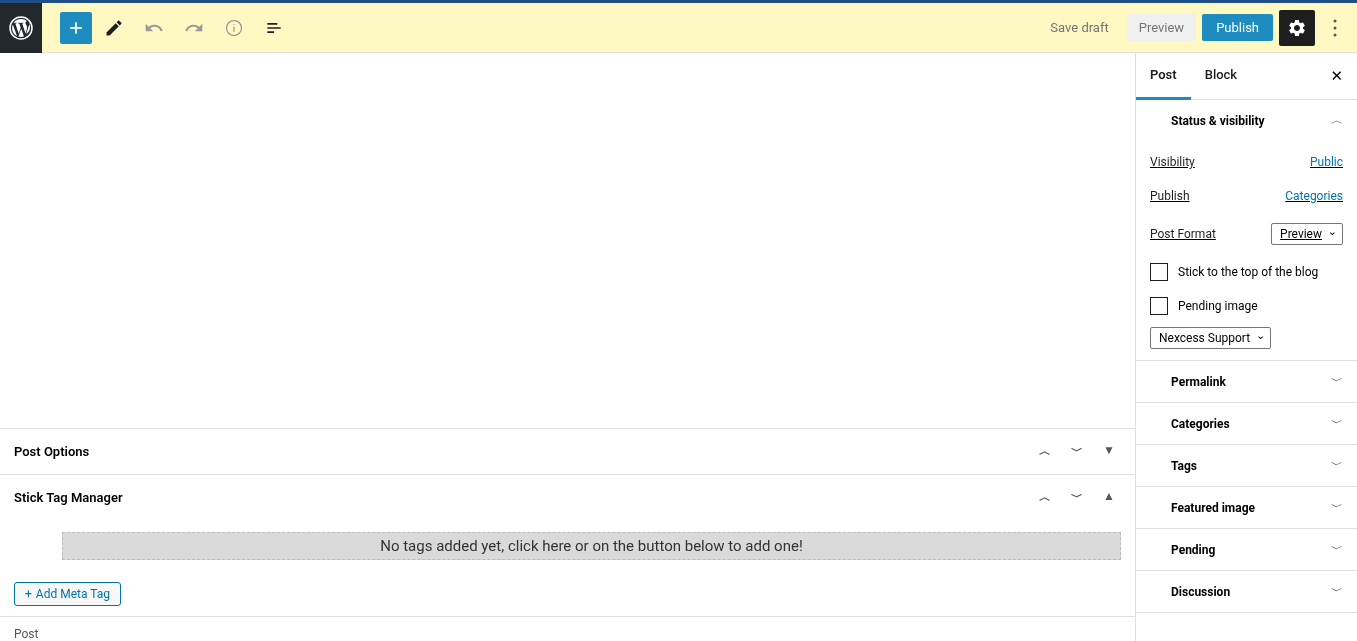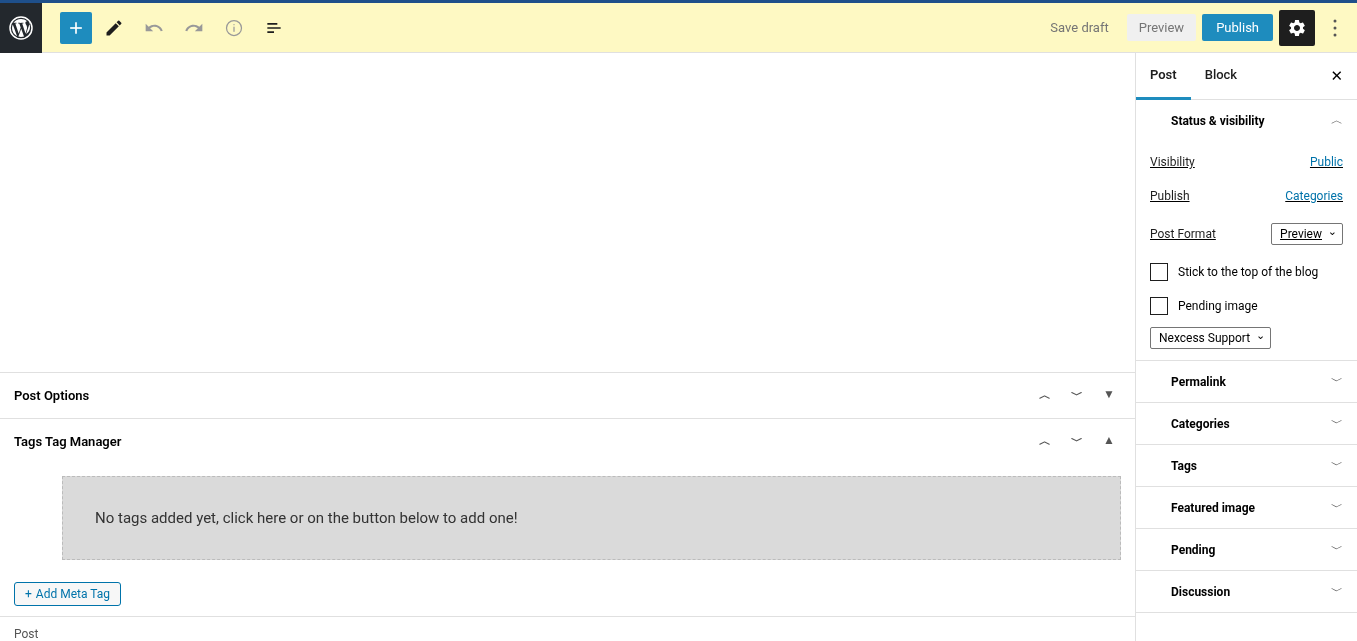--- a/index.html
+++ b/index.html
@@ -24,21 +24,21 @@
 .title-input { font-size: 32px; font-weight: 600; color: #555; outline: none; width: 100%; padding: 0 0 20px 0; }
 .block-placeholder { color: #757575; font-size: 15px; padding: 4px 0; position: relative; }
 .grammarly-badge { position: absolute; right: 8px; top: 64px; width: 22px; height: 22px; background: #15c39a; border-radius: 50%; display: flex; align-items: center; justify-content: center; }
 .inline-add { position: absolute; right: 8px; top: 108px; width: 24px; height: 24px; background: #1e1e1e; display: flex; align-items: center; justify-content: center; cursor: pointer; }
 .bottom-panels { position: absolute; bottom: 0; left: 0; right: 0; }
 .panel-header { display: flex; align-items: center; padding: 12px 14px; border-top: 1px solid #e0e0e0; font-size: 13px; font-weight: 600; }
 .panel-header .label { flex: 1; }
 .panel-controls { display: flex; gap: 8px; }
 .panel-chevron { cursor: pointer; color: #555; font-size: 12px; padding: 2px 6px; }
 .meta-tag-body { padding: 12px 14px; }
-.no-tags-zone { border: 1px dashed #bbb; background: #dadada; padding: 32px; font-size: 15px; color: #333; cursor: pointer; margin-left: 48px; }
+.no-tags-zone { border: 1px dashed #bbb; background: #dadada; padding: 4px; text-align: center; font-size: 15px; color: #333; cursor: pointer; margin-left: 48px; }
 .add-meta-btn { margin: 10px 14px; padding: 4px 10px; font-size: 12px; border: 1px solid #0073aa; color: #0073aa; background: #f7f7f7; border-radius: 3px; cursor: pointer; display: inline-flex; align-items: center; gap: 4px; }
 .post-footer { padding: 10px 14px 0; font-size: 12px; color: #555; border-top: 1px solid #e0e0e0; }
 .sidebar { width: 222px; border-left: 1px solid #e0e0e0; background: #fff; overflow-y: auto; }
 .sidebar-tabs { display: flex; border-bottom: 1px solid #e0e0e0; position: relative; }
 .sidebar-tab { padding: 14px 14px; font-size: 13px; font-weight: 500; cursor: pointer; color: #1e1e1e; }
 .sidebar-tab.active { border-bottom: 3px solid #1e8cbe; margin-bottom: -1px; font-weight: 600; }
 .close-sidebar { margin-left: auto; padding: 14px; cursor: pointer; font-size: 15px; }
 .panel-section { border-bottom: 1px solid #e0e0e0; }
 .section-header { padding: 12px 14px; display: flex; align-items: center; justify-content: space-between; cursor: pointer; }
 .section-title { font-size: 12px; font-weight: 700; margin-left: 21px; }
@@ -124,21 +124,21 @@
     <div class="bottom-panels">
       <div class="panel-header">
         <span class="label">Post Options</span>
         <div class="panel-controls">
           <span class="panel-chevron">︿</span>
           <span class="panel-chevron" style="font-weight:700">﹀</span>
           <span class="panel-chevron">▼</span>
         </div>
       </div>
       <div class="panel-header" style="border-top:1px solid #e0e0e0">
-        <span class="label">Tags Tag Manager</span>
+        <span class="label">Stick Tag Manager</span>
         <div class="panel-controls">
           <span class="panel-chevron" style="font-weight:700">︿</span>
           <span class="panel-chevron">﹀</span>
           <span class="panel-chevron">▲</span>
         </div>
       </div>
       <div class="meta-tag-body">
         <div class="no-tags-zone">No tags added yet, click here or on the button below to add one!</div>
       </div>
       <button class="add-meta-btn">

